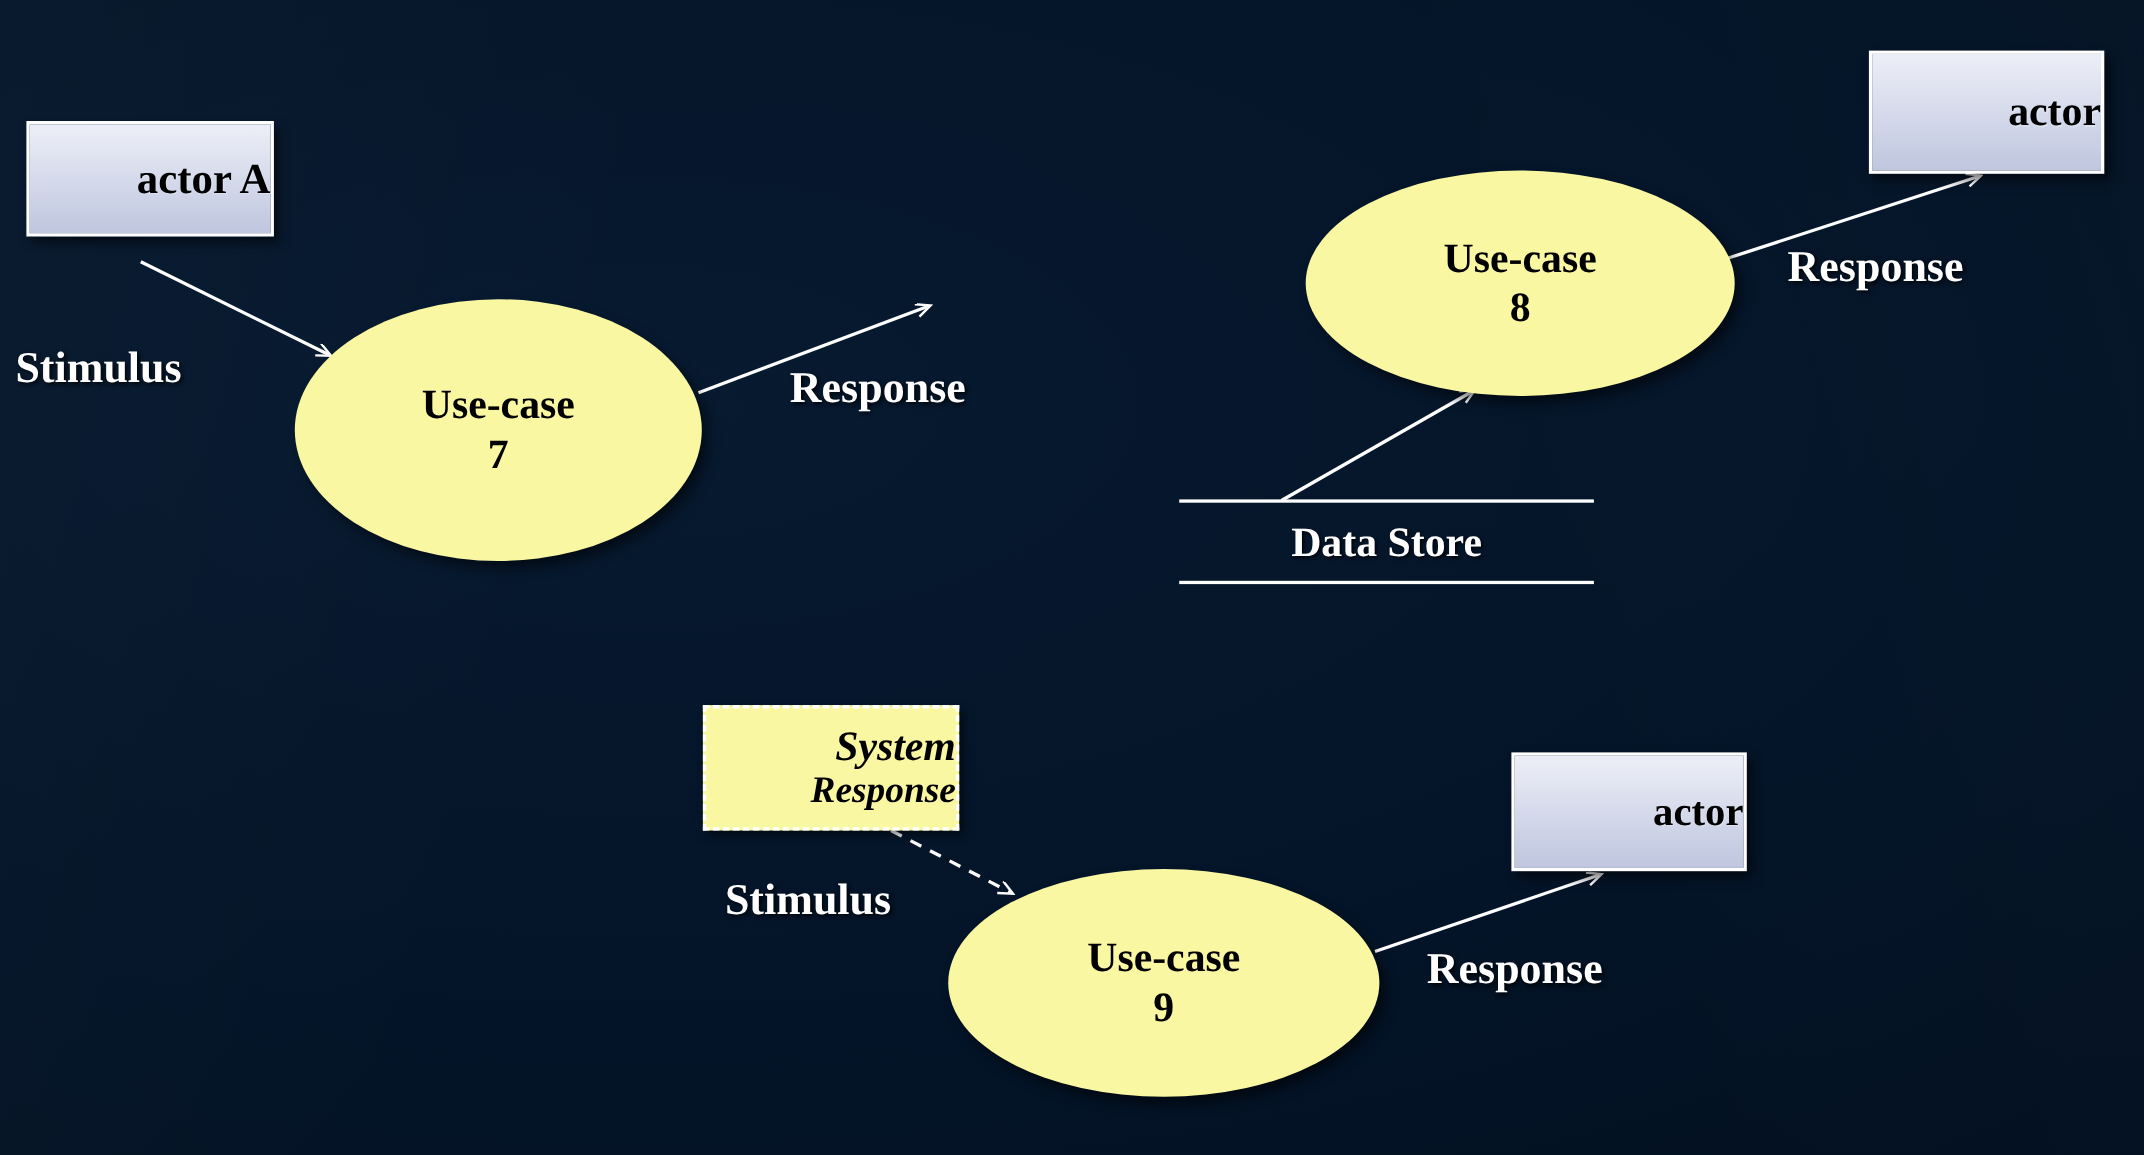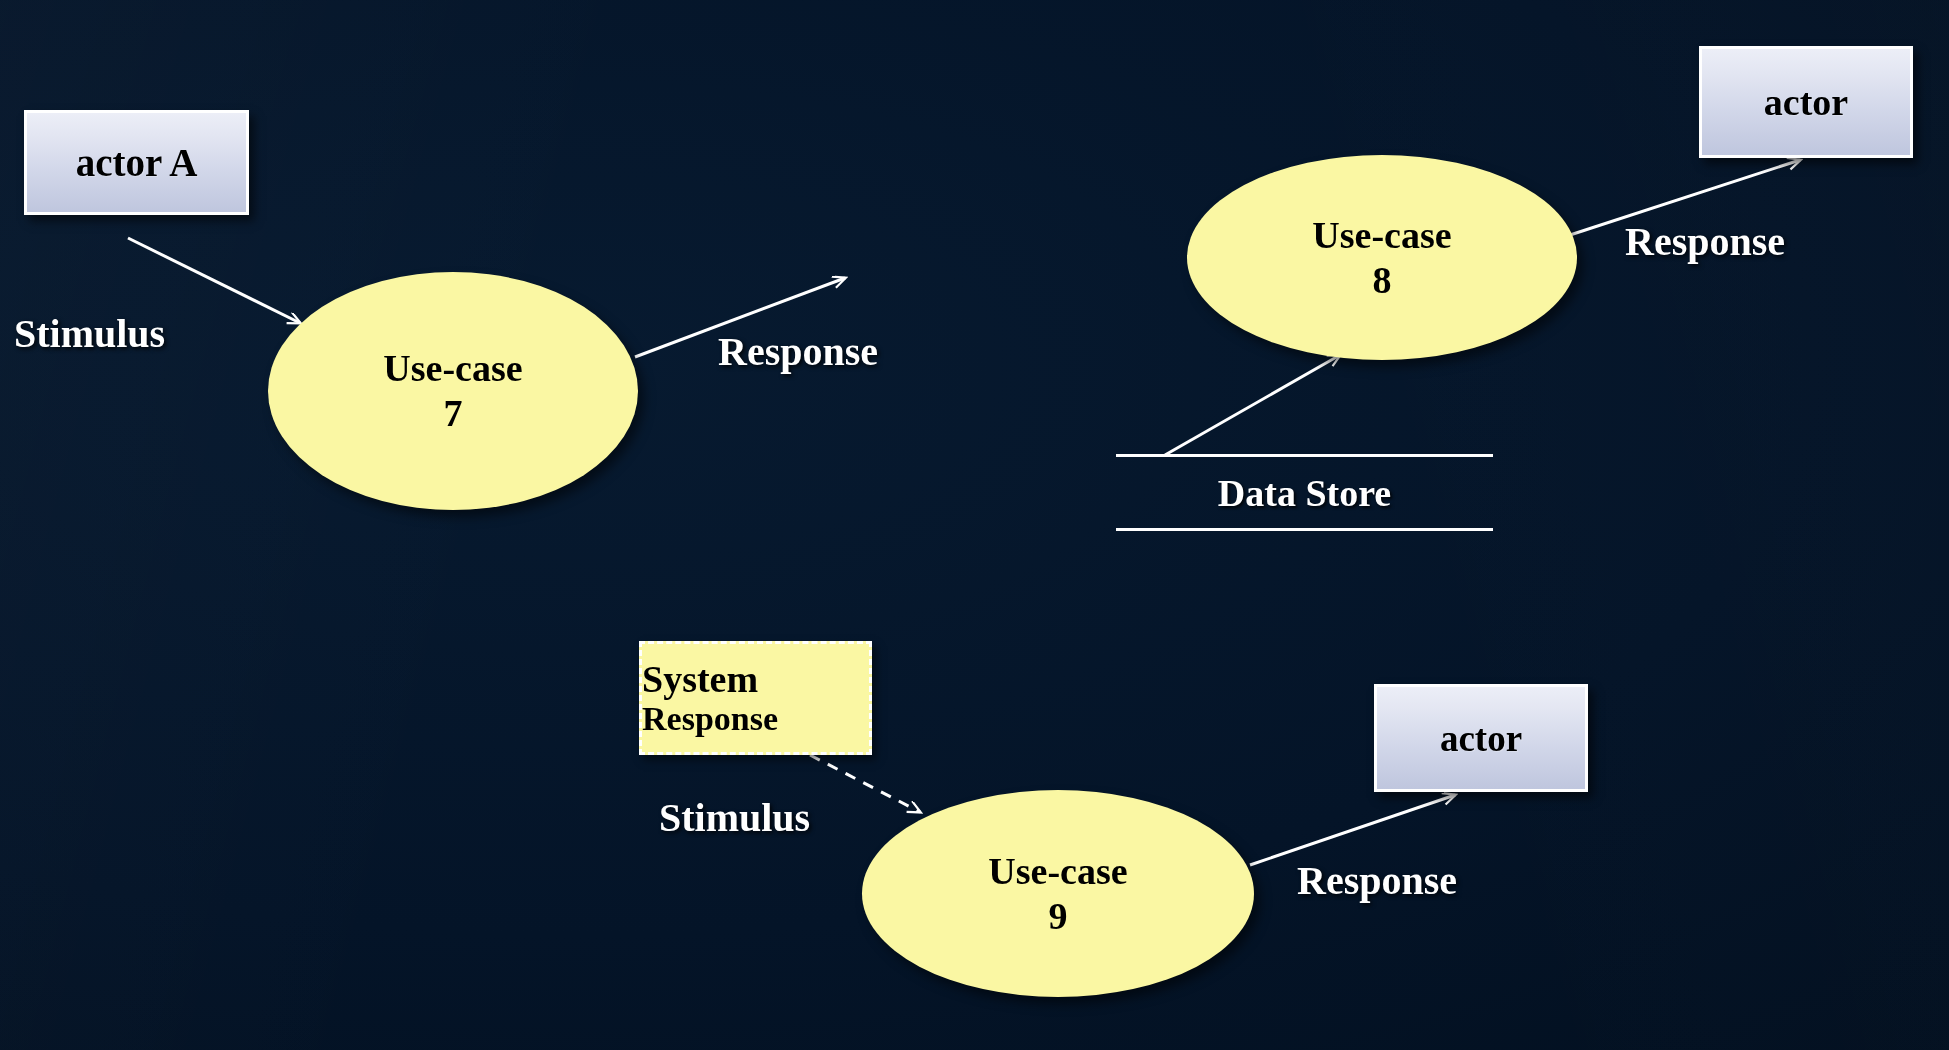--- a/index.html
+++ b/index.html
@@ -27,21 +27,21 @@
   }
 
   
   .actor-box {
     position: absolute;
     box-sizing: border-box;
     border: 3px solid #ffffff;
     background: linear-gradient(to bottom, #eceef7 0%, #e3e6f2 22%, #d3d8ea 55%, #bfc6de 100%);
     display: flex;
     align-items: center;
-    justify-content: center;
+    justify-content: flex-end;
     box-shadow: 5px 6px 9px rgba(0,0,0,0.55);
   }
   .actor-box span {
     color: #000000;
     font-weight: bold;
     line-height: 1;
     text-shadow: 1px 1px 0 rgba(255,255,255,0.25);
   }
 
   
@@ -64,23 +64,24 @@
   }
 
   
   .internal-box {
     position: absolute;
     box-sizing: border-box;
     border: 3px dashed #ffffff;
     background: #faf7a3;
     display: flex;
     flex-direction: column;
-    align-items: flex-start;
+    align-items: flex-end;
     justify-content: center;
     box-shadow: 4px 5px 8px rgba(0,0,0,0.5);
+    font-style: italic;
   }
   .internal-box span {
     color: #000000;
     font-weight: bold;
     display: block;
     line-height: 1.12;
     text-align: center;
   }
 
   
@@ -180,21 +181,21 @@
   <div class="usecase" style="left:862px; top:790px; width:392px; height:207px;">
     <span style="font-size:38px;">Use-case</span>
     <span style="font-size:38px;">9</span>
   </div>
 
   <div class="internal-box" style="left:639px; top:641px; width:233px; height:114px;">
     <span style="font-size:38px;">System</span>
     <span style="font-size:34px;">Response</span>
   </div>
 
-  <div class="datastore" style="left:1116px; top:454px; width:377px; height:77px;">
+  <div class="datastore" style="left:1072px; top:454px; width:377px; height:77px;">
     <div class="ds-line ds-top"></div>
     <span style="font-size:38px;">Data Store</span>
     <div class="ds-line ds-bottom"></div>
   </div>
 
   <div class="edge-label" style="left:14px; top:314px; font-size:40px;">Stimulus</div>
 
   <div class="edge-label" style="left:718px; top:332px; font-size:40px;">Response</div>
 
   <div class="edge-label" style="left:1625px; top:222px; font-size:40px;">Response</div>

